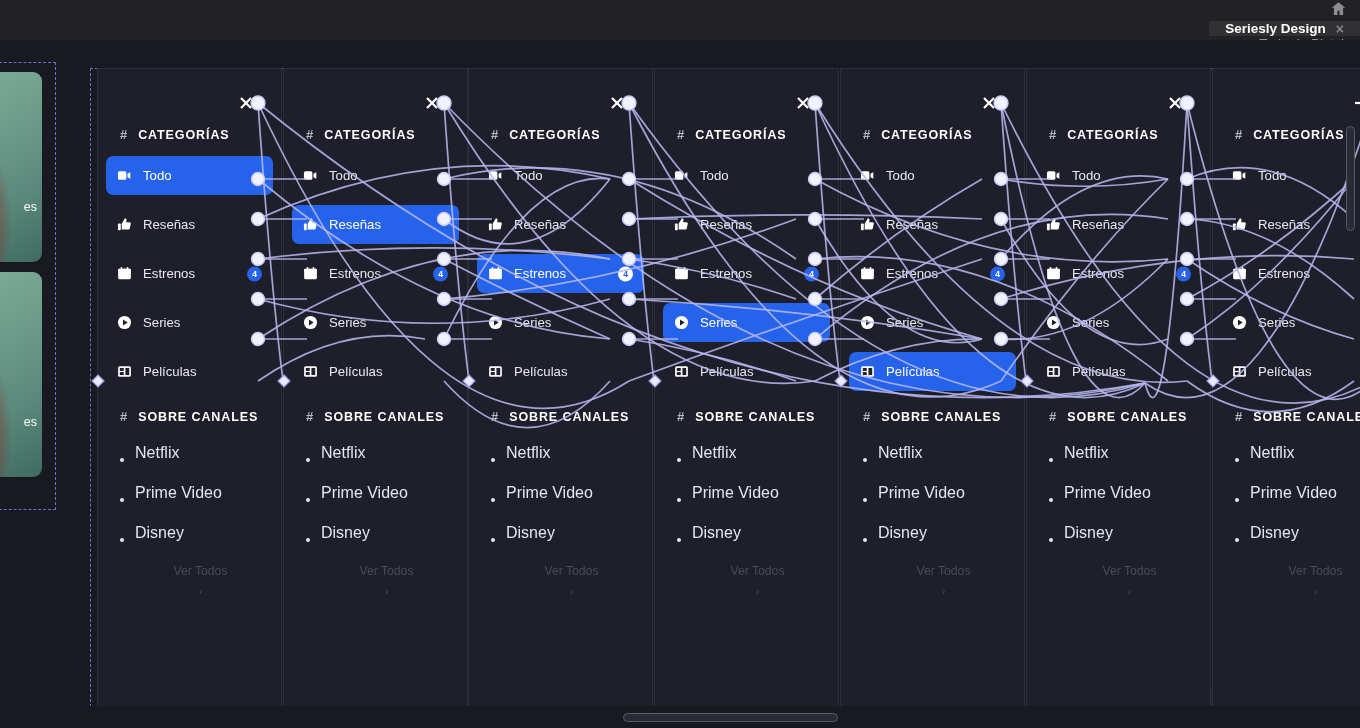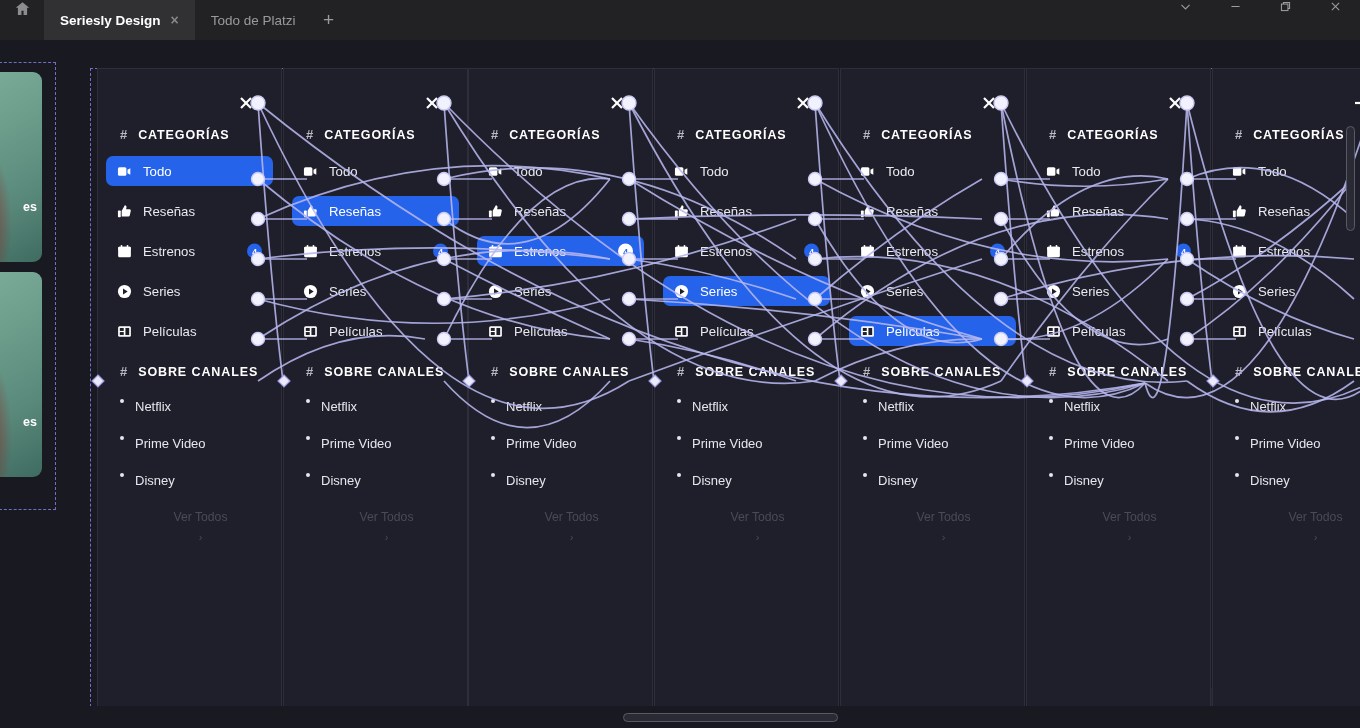--- a/index.html
+++ b/index.html
@@ -8,21 +8,21 @@
     background: #191922;
     font-family: "Liberation Sans", sans-serif;
     overflow: hidden;
   }
 
   
   .titlebar {
     position: absolute; top: 0; left: 0;
     width: 1360px; height: 40px;
     background: #222225;
-    display: flex; align-items: flex-start;
+    display: flex; align-items: flex-end; flex-direction: column;
   }
   .home-btn {
     width: 44px; display: flex; align-items: center; justify-content: center;
   }
   .home-btn svg { width: 17px; height: 17px; fill: #8d8d90; }
   .tab {
     display: flex; align-items: center; gap: 10px;
     padding: 0 16px; height: 40px;
     font-size: 13.5px; color: #9a9a9e;
     cursor: default; white-space: nowrap;
@@ -84,21 +84,21 @@
     border-radius: 9px;
     background:
       radial-gradient(ellipse at 30% 80%, rgba(150,20,20,0.85) 0%, rgba(150,20,20,0) 38%),
       linear-gradient(150deg, #7fae9c 0%, #6d9e8c 35%, #58887a 70%, #3f6b60 100%);
     overflow: hidden;
   }
   #thumb-1 { top: 32px;  height: 190px; }
   #thumb-2 { top: 232px; height: 205px; }
   .thumb-label {
     position: absolute; right: 5px; bottom: 48px;
-    font-size: 12.5px; font-weight: bold; color: #ffffff;
+    font-size: 12.5px; font-weight: normal; color: #ffffff;
   }
 
   
   .card {
     position: absolute; top: 28px;
     width: 185px; height: 650px;
     background: #1f1f2b;
     border: 1px solid #2e2e3b;
   }
   .card-section-title {
@@ -106,21 +106,21 @@
     margin: 58px 0 0 22px;
     font-size: 12.5px; font-weight: bold; letter-spacing: 0.9px;
     color: #ffffff;
   }
   .hash { color: #b9b9c4; font-weight: bold; font-size: 13px; }
 
   .menu { margin: 14px 8px 0 8px; }
   .menu-item {
     position: relative;
     display: flex; align-items: center; gap: 11px;
-    height: 30px; margin-bottom: 10px;
+    height: 39px; margin-bottom: 10px;
     padding: 0 11px;
     border-radius: 7px;
     font-size: 13.2px; color: #e9e9ef;
   }
   .menu-item.selected { background: #2563eb; color: #ffffff; }
   .menu-item .mi-icon { width: 15px; height: 15px; display: flex; align-items: center; justify-content: center; }
   .menu-item .mi-icon svg { width: 15px; height: 15px; fill: #ffffff; }
   .badge {
     position: absolute; right: 11px; top: 50%; transform: translateY(-50%);
     width: 15px; height: 15px; border-radius: 50%;
@@ -131,22 +131,22 @@
   .menu-item.selected .badge { background: #ffffff; color: #2563eb; }
 
   .channels-title {
     display: flex; align-items: center; gap: 10px;
     margin: 18px 0 0 22px;
     font-size: 12.5px; font-weight: bold; letter-spacing: 0.9px;
     color: #ffffff;
   }
   .chan-list { margin: 20px 0 0 22px; }
   .chan-item {
-    display: flex; align-items: flex-start; gap: 11px;
-    font-size: 13px; color: #e6e6ed;
+    display: flex; align-items: flex-end; gap: 11px;
+    font-size: 16px; color: #e6e6ed;
     margin-bottom: 22px;
   }
   .chan-dot { width: 4px; height: 4px; border-radius: 50%; background: #e6e6ed; flex: none; }
   .see-all {
     display: flex; align-items: center; gap: 7px;
     margin: 7px 0 0 22px;
     font-size: 12.2px; color: #4a4a58; flex-direction: column;
   }
   .see-all .chev { font-size: 11px; }
 

